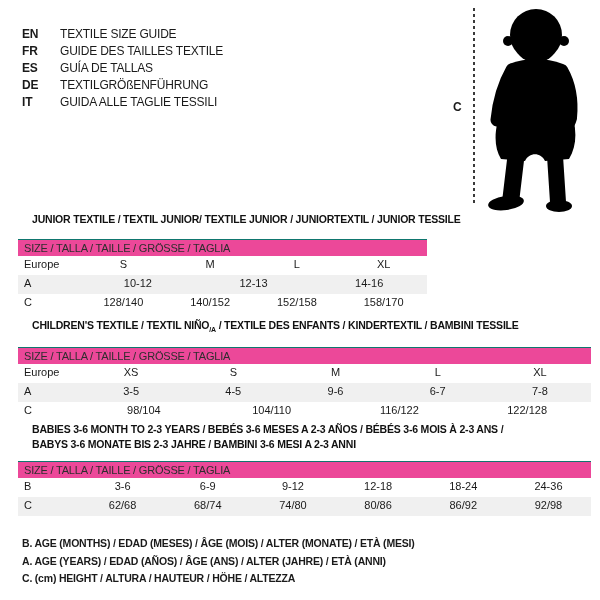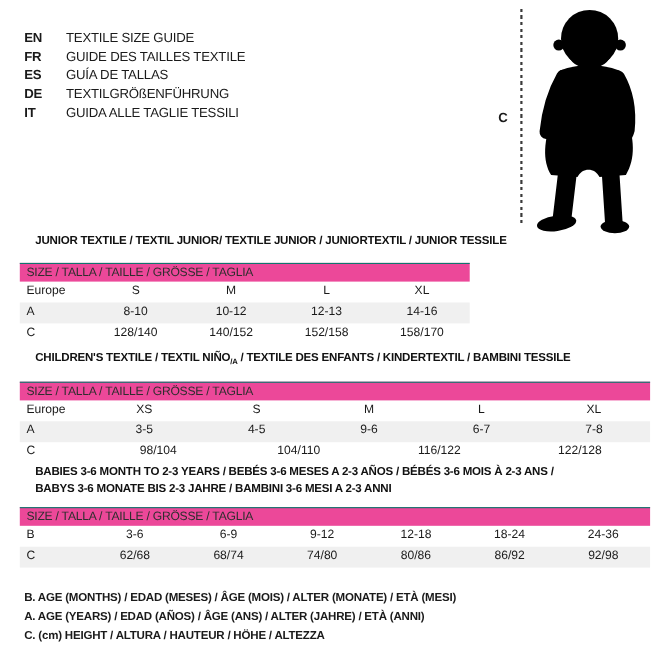--- a/index.html
+++ b/index.html
@@ -114,21 +114,20 @@
   <div>
       <div class="trow">
         <div class="tlabel">Europe</div>
         <div class="tcell">S</div>
         <div class="tcell">M</div>
         <div class="tcell">L</div>
         <div class="tcell">XL</div>
       </div>
       <div class="trow shaded">
         <div class="tlabel">A</div>
-        <div class="tcell">8-10</div>
         <div class="tcell">10-12</div>
         <div class="tcell">12-13</div>
         <div class="tcell">14-16</div>
       </div>
       <div class="trow">
         <div class="tlabel">C</div>
         <div class="tcell">128/140</div>
         <div class="tcell">140/152</div>
         <div class="tcell">152/158</div>
         <div class="tcell">158/170</div>

